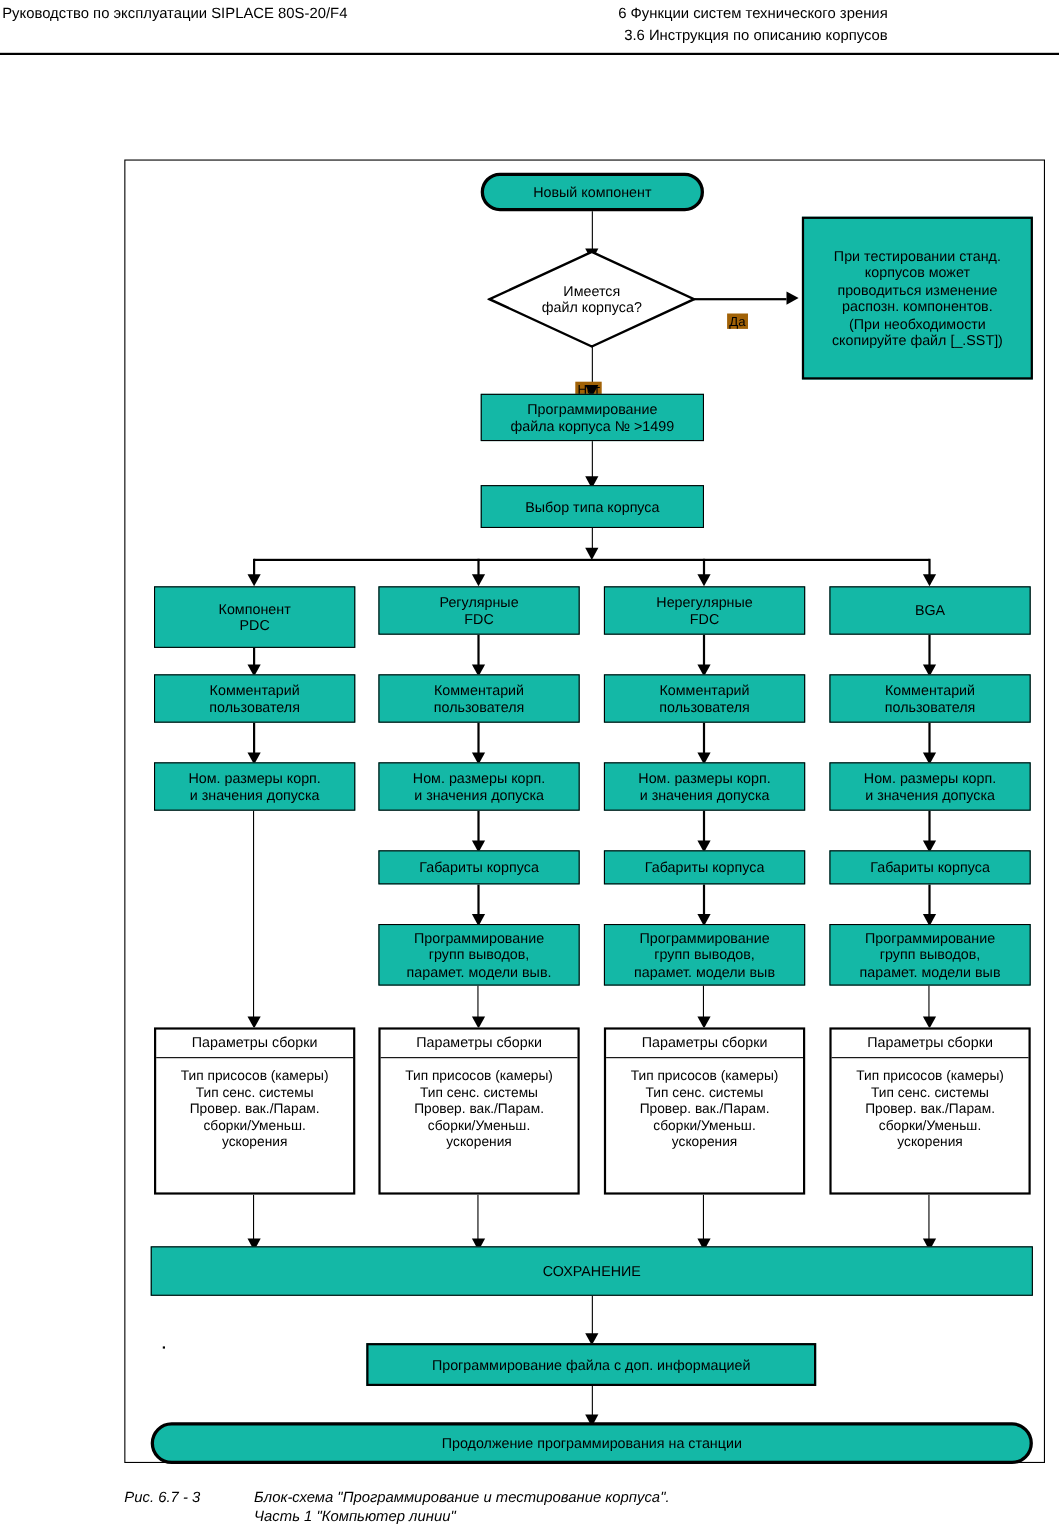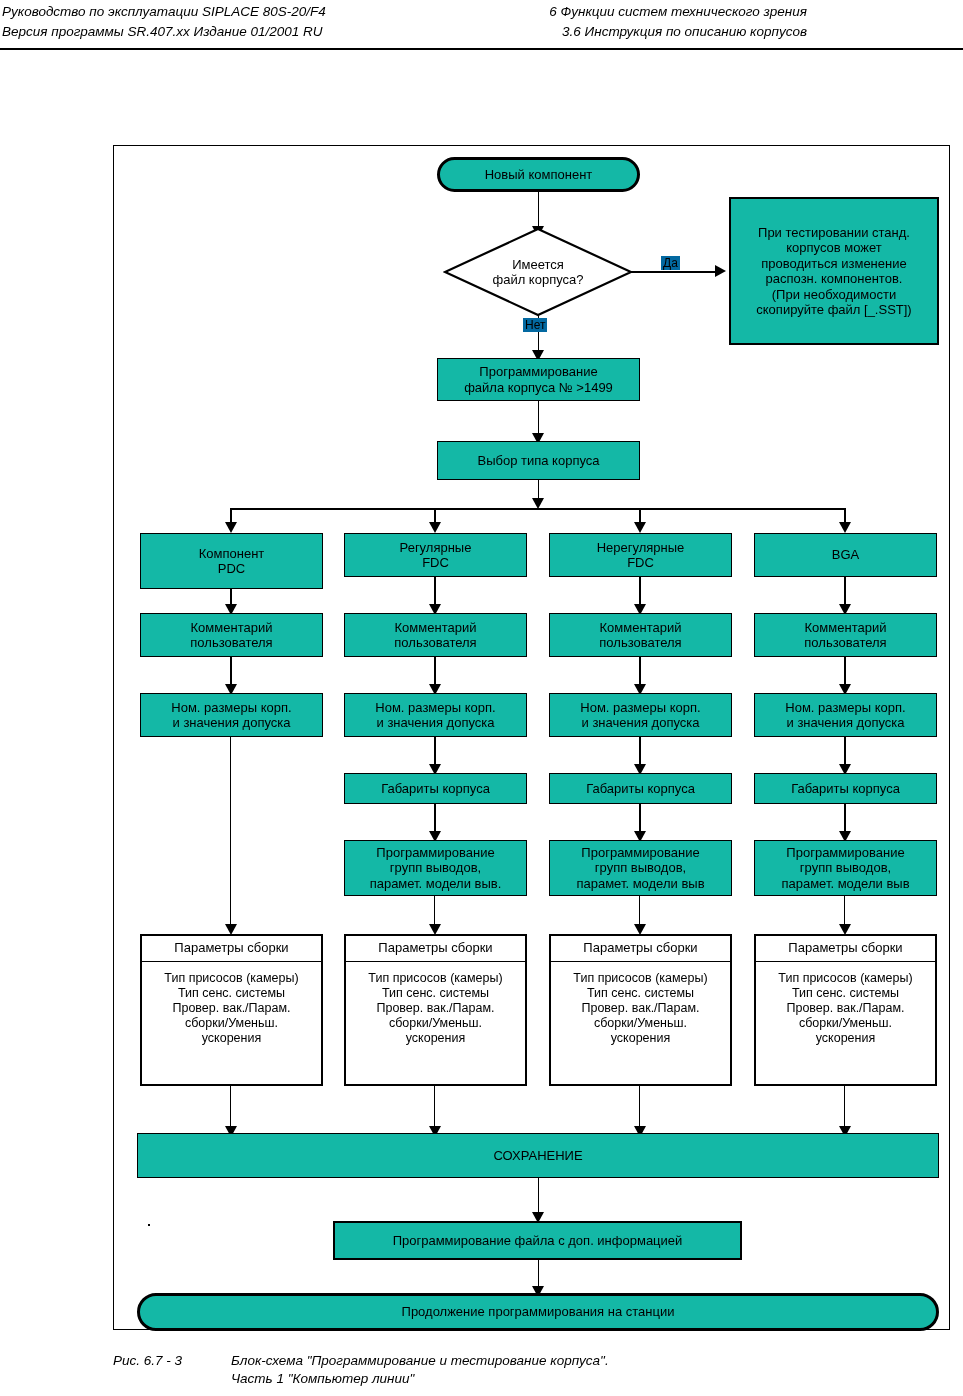--- a/index.html
+++ b/index.html
@@ -15,21 +15,20 @@
     color: #000000;
     overflow: hidden;
   }
 
   
   #page-header {
     position: absolute;
     left: 0; top: 0;
     width: 809px;
     height: 48px;
-    font-style: italic;
   }
   .hdr-left {
     position: absolute;
     left: 2px;
     top: 2px;
     font-size: 13.5px;
     line-height: 20px;
     white-space: nowrap;
   }
   .hdr-right {
@@ -162,24 +161,25 @@
     width: 0; height: 0;
     border-top: 6.5px solid transparent;
     border-bottom: 6.5px solid transparent;
     border-left: 11px solid #000;
     z-index: 2;
   }
   .edge-label {
     position: absolute;
     font-size: 12px;
     line-height: 14px;
-    background: #0369a1;
+    background: #a16207;
     padding: 0 2px;
     z-index: 2;
     white-space: nowrap;
+    margin-top: 29px;
   }
 
   
   #figure-caption {
     position: absolute;
     left: 113px;
     top: 1352px;
     width: 840px;
     font-style: italic;
     font-size: 13.5px;
@@ -201,21 +201,20 @@
     background: #000;
     z-index: 1;
   }
 </style>
 </head>
 <body>
 
 <div id="page-header">
   <div class="hdr-left">
     <div>Руководство по эксплуатации SIPLACE 80S-20/F4</div>
-    <div>Версия программы SR.407.xx  Издание 01/2001 RU</div>
   </div>
   <div class="hdr-right">
     <div>6 Функции систем технического зрения</div>
     <div>3.6 Инструкция по описанию корпусов</div>
   </div>
 </div>
 <div id="header-rule"></div>
 
 <div id="diagram-frame"></div>
 

